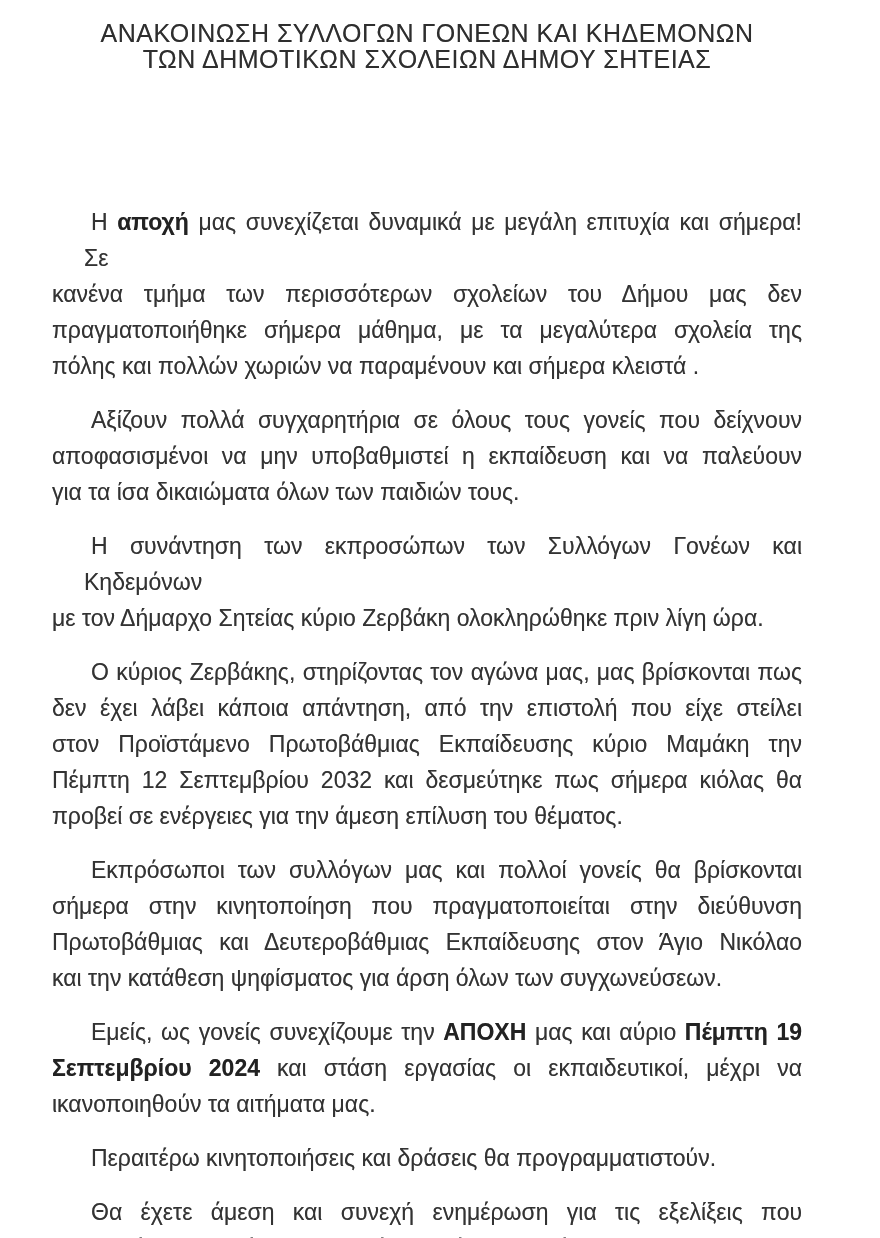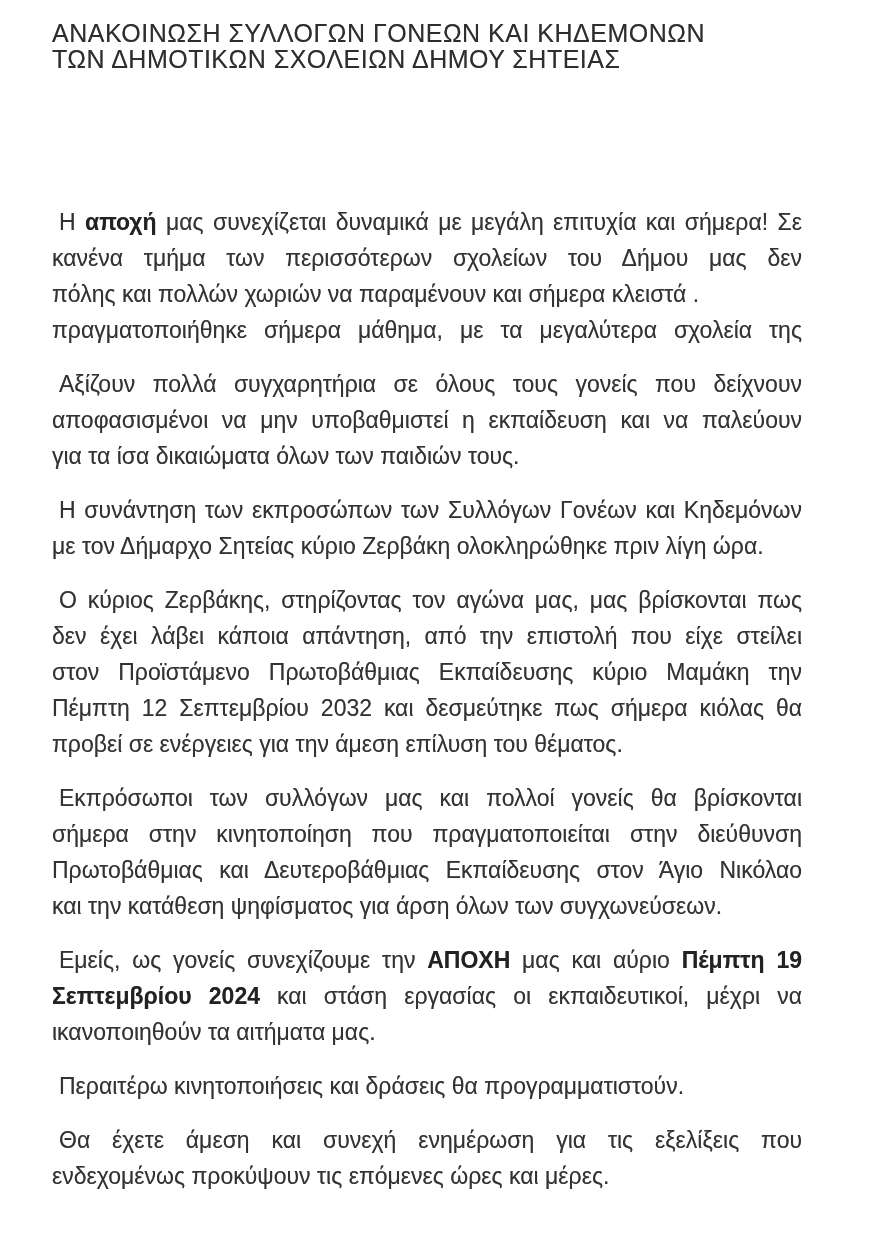--- a/index.html
+++ b/index.html
@@ -12,21 +12,21 @@
     box-sizing: border-box;
     width: 880px;
     height: 1238px;
     background: #ffffff;
     font-family: "Liberation Sans", "DejaVu Sans", sans-serif;
     color: #333333;
     overflow: hidden;
     padding: 20px 78px 20px 52px;
   }
   .title-block {
-    text-align: left;
+    text-align: center;
     margin: 0 0 132px 0;
   }
   .title-line {
     font-size: 25px;
     line-height: 26px;
     font-weight: 400;
     color: #2e2e2e;
     letter-spacing: 0.5px;
     text-shadow: 0 0 0.6px rgba(60,60,60,0.55);
   }
@@ -43,20 +43,21 @@
     display: block;
     line-height: 36px;
     text-align: justify;
     text-align-last: justify;
     white-space: normal;
     color: #333333;
     text-shadow: 0 0 0.6px rgba(70,70,70,0.5);
   }
   .line.first {
     text-indent: 7px;
+    margin-left: 32px;
   }
   .line.last {
     text-align-last: left;
   }
   .bold {
     font-weight: 700;
     color: #222222;
   }
 </style>
 </head>
@@ -66,22 +67,22 @@
 
   <div class="title-block">
     <div class="title-line">ΑΝΑΚΟΙΝΩΣΗ ΣΥΛΛΟΓΩΝ ΓΟΝΕΩΝ ΚΑΙ ΚΗΔΕΜΟΝΩΝ</div>
     <div class="title-line">ΤΩΝ ΔΗΜΟΤΙΚΩΝ ΣΧΟΛΕΙΩΝ ΔΗΜΟΥ ΣΗΤΕΙΑΣ</div>
   </div>
 
   <div class="doc-body" id="doc-body">
       <p class="para">
         <span class="line first"><span>Η </span><span class="bold">αποχή</span><span> μας συνεχίζεται δυναμικά με μεγάλη επιτυχία και σήμερα! Σε</span></span>
         <span class="line"><span>κανένα τμήμα των περισσότερων σχολείων του Δήμου μας δεν</span></span>
+        <span class="line"><span>πραγματοποιήθηκε σήμερα μάθημα, με τα μεγαλύτερα σχολεία της</span></span>
         <span class="line last"><span>πόλης και πολλών χωριών να παραμένουν και σήμερα κλειστά .</span></span>
-        <span class="line"><span>πραγματοποιήθηκε σήμερα μάθημα, με τα μεγαλύτερα σχολεία της</span></span>
       </p>
       <p class="para">
         <span class="line first"><span>Αξίζουν πολλά συγχαρητήρια σε όλους τους γονείς που δείχνουν</span></span>
         <span class="line"><span>αποφασισμένοι να μην υποβαθμιστεί η εκπαίδευση και να παλεύουν</span></span>
         <span class="line last"><span>για τα ίσα δικαιώματα όλων των παιδιών τους.</span></span>
       </p>
       <p class="para">
         <span class="line first"><span>Η συνάντηση των εκπροσώπων των Συλλόγων Γονέων και Κηδεμόνων</span></span>
         <span class="line last"><span>με τον Δήμαρχο Σητείας κύριο Ζερβάκη ολοκληρώθηκε πριν λίγη ώρα.</span></span>
       </p>

